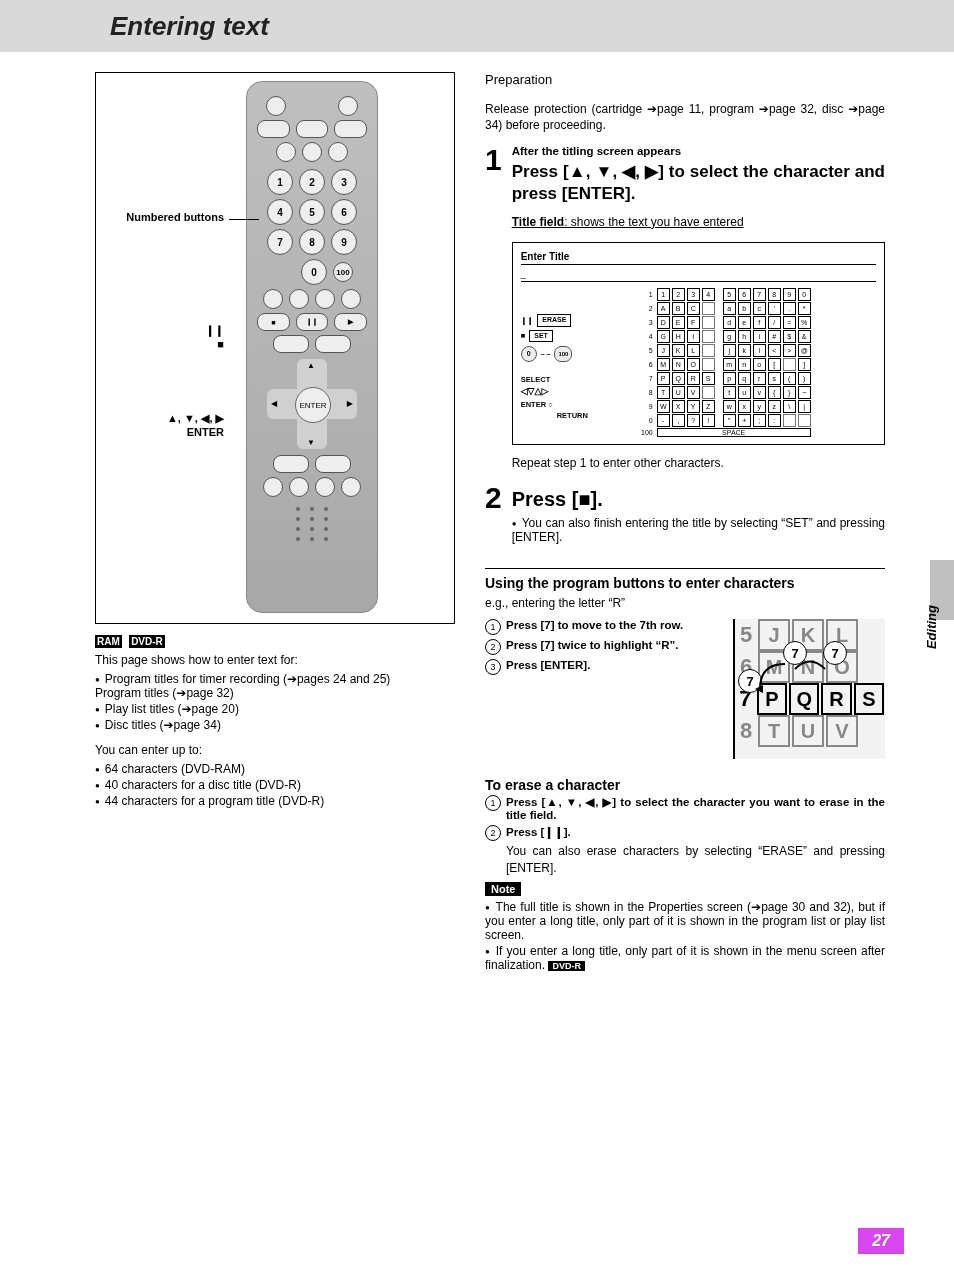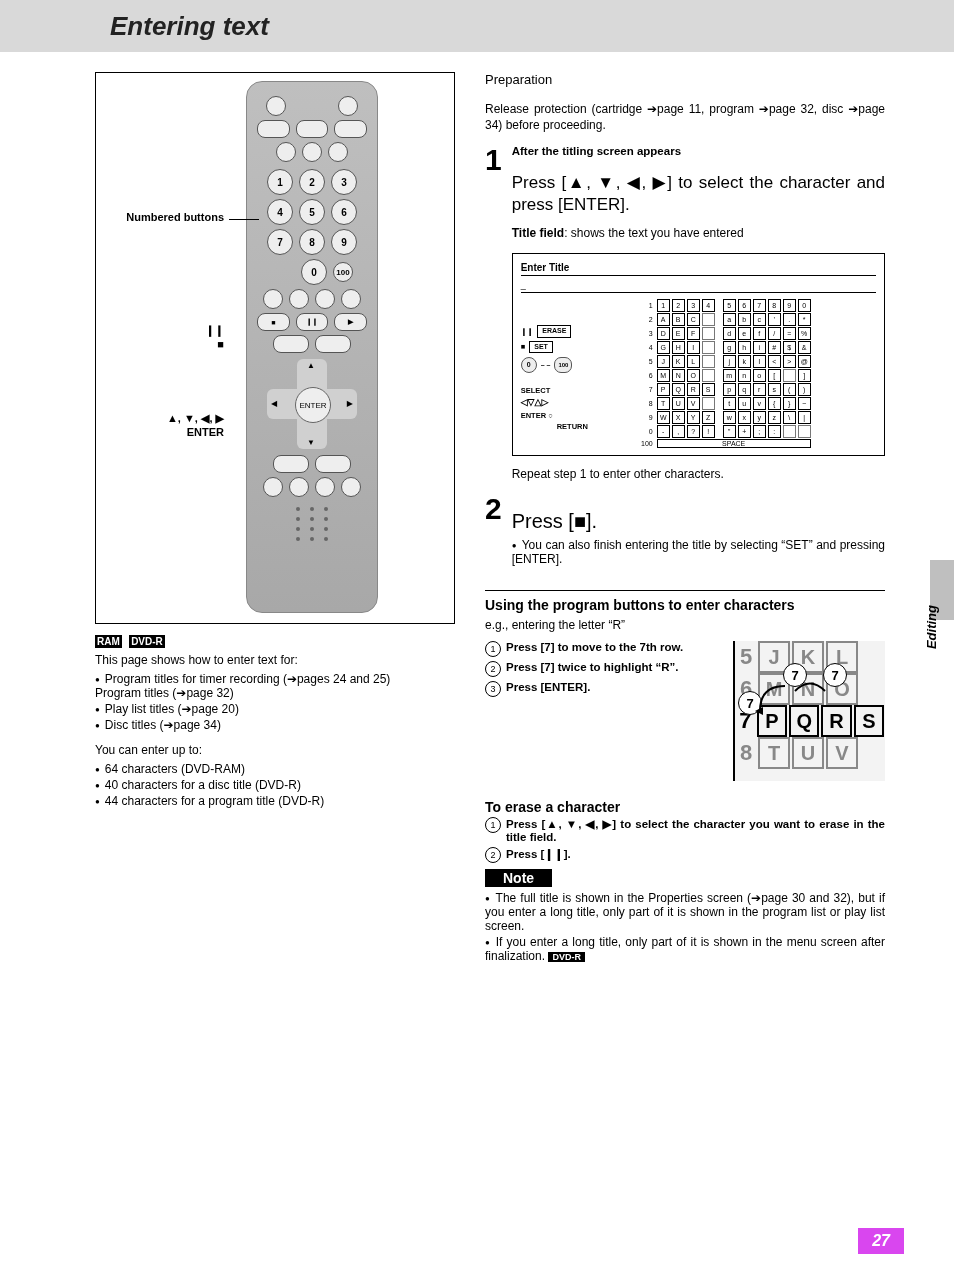--- a/index.html
+++ b/index.html
@@ -97,21 +97,21 @@
   }
   .bodytext { font-size: 12px; line-height: 1.35; margin-top: 4px;}
   .bullets { margin: 4px 0 10px 0; padding: 0; list-style:none;}
   .bullets li::before { content:"●"; font-size:8px; margin-right:5px; vertical-align:1px;}
   .bullets li { margin-bottom:2px; }
   .h-prep { font-size: 13px; font-weight: normal; margin-bottom:14px;}
   .step-row { display:flex; gap:10px; margin-top:12px;}
   .step-num { font-size: 30px; font-weight:bold; line-height:1;}
   .step-body { flex:1;}
   .sub-bold { font-size: 11.5px; font-weight: bold;}
-  .big-instr { font-size: 17px; font-weight: normal; line-height:1.25; margin-top:15px; text-align:justify;}
+  .big-instr { font-size: 17px; font-weight: bold; line-height:1.25; margin-top:4px; text-align:justify;}
   .charscreen {
     border:1px solid #000; margin-top:12px; background:#fff;
     font-size:9px; padding:8px 8px 6px 8px;
   }
   .cs-title{font-weight:bold;font-size:10px;border-bottom:1px solid #000;padding-bottom:2px;margin-bottom:4px;text-align:left;}
   .cs-body{display:flex;gap:8px;}
   .cs-left{width:110px;font-size:7.5px;line-height:1.5;font-weight:bold;}
   .cs-left .row{display:flex;align-items:center;gap:4px;margin-bottom:3px;}
   .boxedlabel{border:1px solid #000;padding:0 4px;font-size:7px;background:#fff;}
   .cs-grid{font-size:7px;}
@@ -125,21 +125,21 @@
     position:relative;background:#f3f3f3;overflow:hidden;
   }
   .zg-row{display:flex;align-items:center;height:32px;}
   .zg-num{width:22px;font-size:22px;font-weight:bold;color:#888;text-align:center;}
   .zg-cell{width:28px;height:28px;border:2px solid #888;color:#888;font-size:20px;font-weight:bold;display:flex;align-items:center;justify-content:center;margin:1px;}
   .zg-cell.sel{border-color:#000;color:#000;}
   .zg-circle{width:22px;height:22px;border:1.5px solid #000;border-radius:50%;font-size:13px;font-weight:bold;display:flex;align-items:center;justify-content:center;background:#fff;}
   .circnum{display:inline-flex;width:14px;height:14px;border:1px solid #000;border-radius:50%;font-size:9px;align-items:center;justify-content:center;margin-right:5px;}
   .subh{font-size:14px;font-weight:bold;margin-top:14px;border-top:1px solid #000;padding-top:6px;}
   .subh.noborder{border-top:none;padding-top:0;}
-  .note-badge{display:inline-block;background:#000;color:#fff;font-size:14px;font-weight:bold;padding:1px 18px;margin-top:6px;}
+  .note-badge{display:inline-block;background:#000;color:#fff;font-size:11px;font-weight:bold;padding:1px 6px;margin-top:6px;}
   .side-tab{
     position:absolute; right:0; top:560px; background:#bfbfbf; width:24px; height:60px;
   }
   .side-text{
     position:absolute; right:30px; top:605px; font-size:13px; font-style:italic; font-weight:bold;
     transform: rotate(-90deg); transform-origin: right top;
   }
   .page-num-box{
     position:absolute; right:50px; bottom:20px; background:#d946ef;color:#fff;
     font-style:italic;font-weight:bold;font-size:16px;padding:4px 14px;
@@ -287,21 +287,21 @@
 
     <div class="right-col">
       <div class="h-prep">Preparation</div>
       <div class="bodytext just">Release protection (cartridge ➔page 11, program ➔page 32, disc ➔page 34) before proceeding.</div>
 
       <div class="step-row">
         <div class="step-num">1</div>
         <div class="step-body">
           <div class="sub-bold">After the titling screen appears</div>
           <div class="big-instr">Press [▲, ▼, ◀, ▶] to select the character and press [ENTER].</div>
-          <div class="bodytext" style="margin-top:10px;"><b>Title field</b>: shows the text you have entered</div>
+          <div class="bodytext" style="margin-top:10px;text-decoration:underline;"><b>Title field</b>: shows the text you have entered</div>
 
           <div class="charscreen">
             <div class="cs-title">Enter Title</div>
             <div style="height:12px;border-bottom:1px solid #000;margin-bottom:6px;">_</div>
             <div class="cs-body">
               <div class="cs-left">
                 <div style="height:26px;"></div>
                 <div class="row">
                     <span>❙❙</span>
                     <span class="boxedlabel">ERASE</span>
@@ -541,20 +541,21 @@
 
       <div class="subh noborder" style="clear:both;margin-top:18px;">To erase a character</div>
       <div style="display:flex;margin-top:2px;">
           <span class="circnum">1</span>
           <span class="sub-bold just" style="flex:1;">Press [▲, ▼, ◀, ▶] to select the character you want to erase in the title field.</span>
         </div>
       <div style="display:flex;margin-top:4px;">
           <span class="circnum">2</span>
         <div style="flex:1;">
           <div class="sub-bold">Press [❙❙].</div>
+          <div class="bodytext just">You can also erase characters by selecting “ERASE” and pressing [ENTER].</div>
         </div>
       </div>
 
       <div class="note-badge">Note</div>
       <ul class="bullets" style="margin-top:4px;">
         <li class="just">The full title is shown in the Properties screen (➔page 30 and 32), but if you enter a long title, only part of it is shown in the program list or play list screen.</li>
         <li class="just"><span>If you enter a long title, only part of it is shown in the menu screen after finalization.</span> <span class="badge" style="font-size:9px;padding:0 4px;">DVD-R</span></li>
       </ul>
     </div>
   </div>

